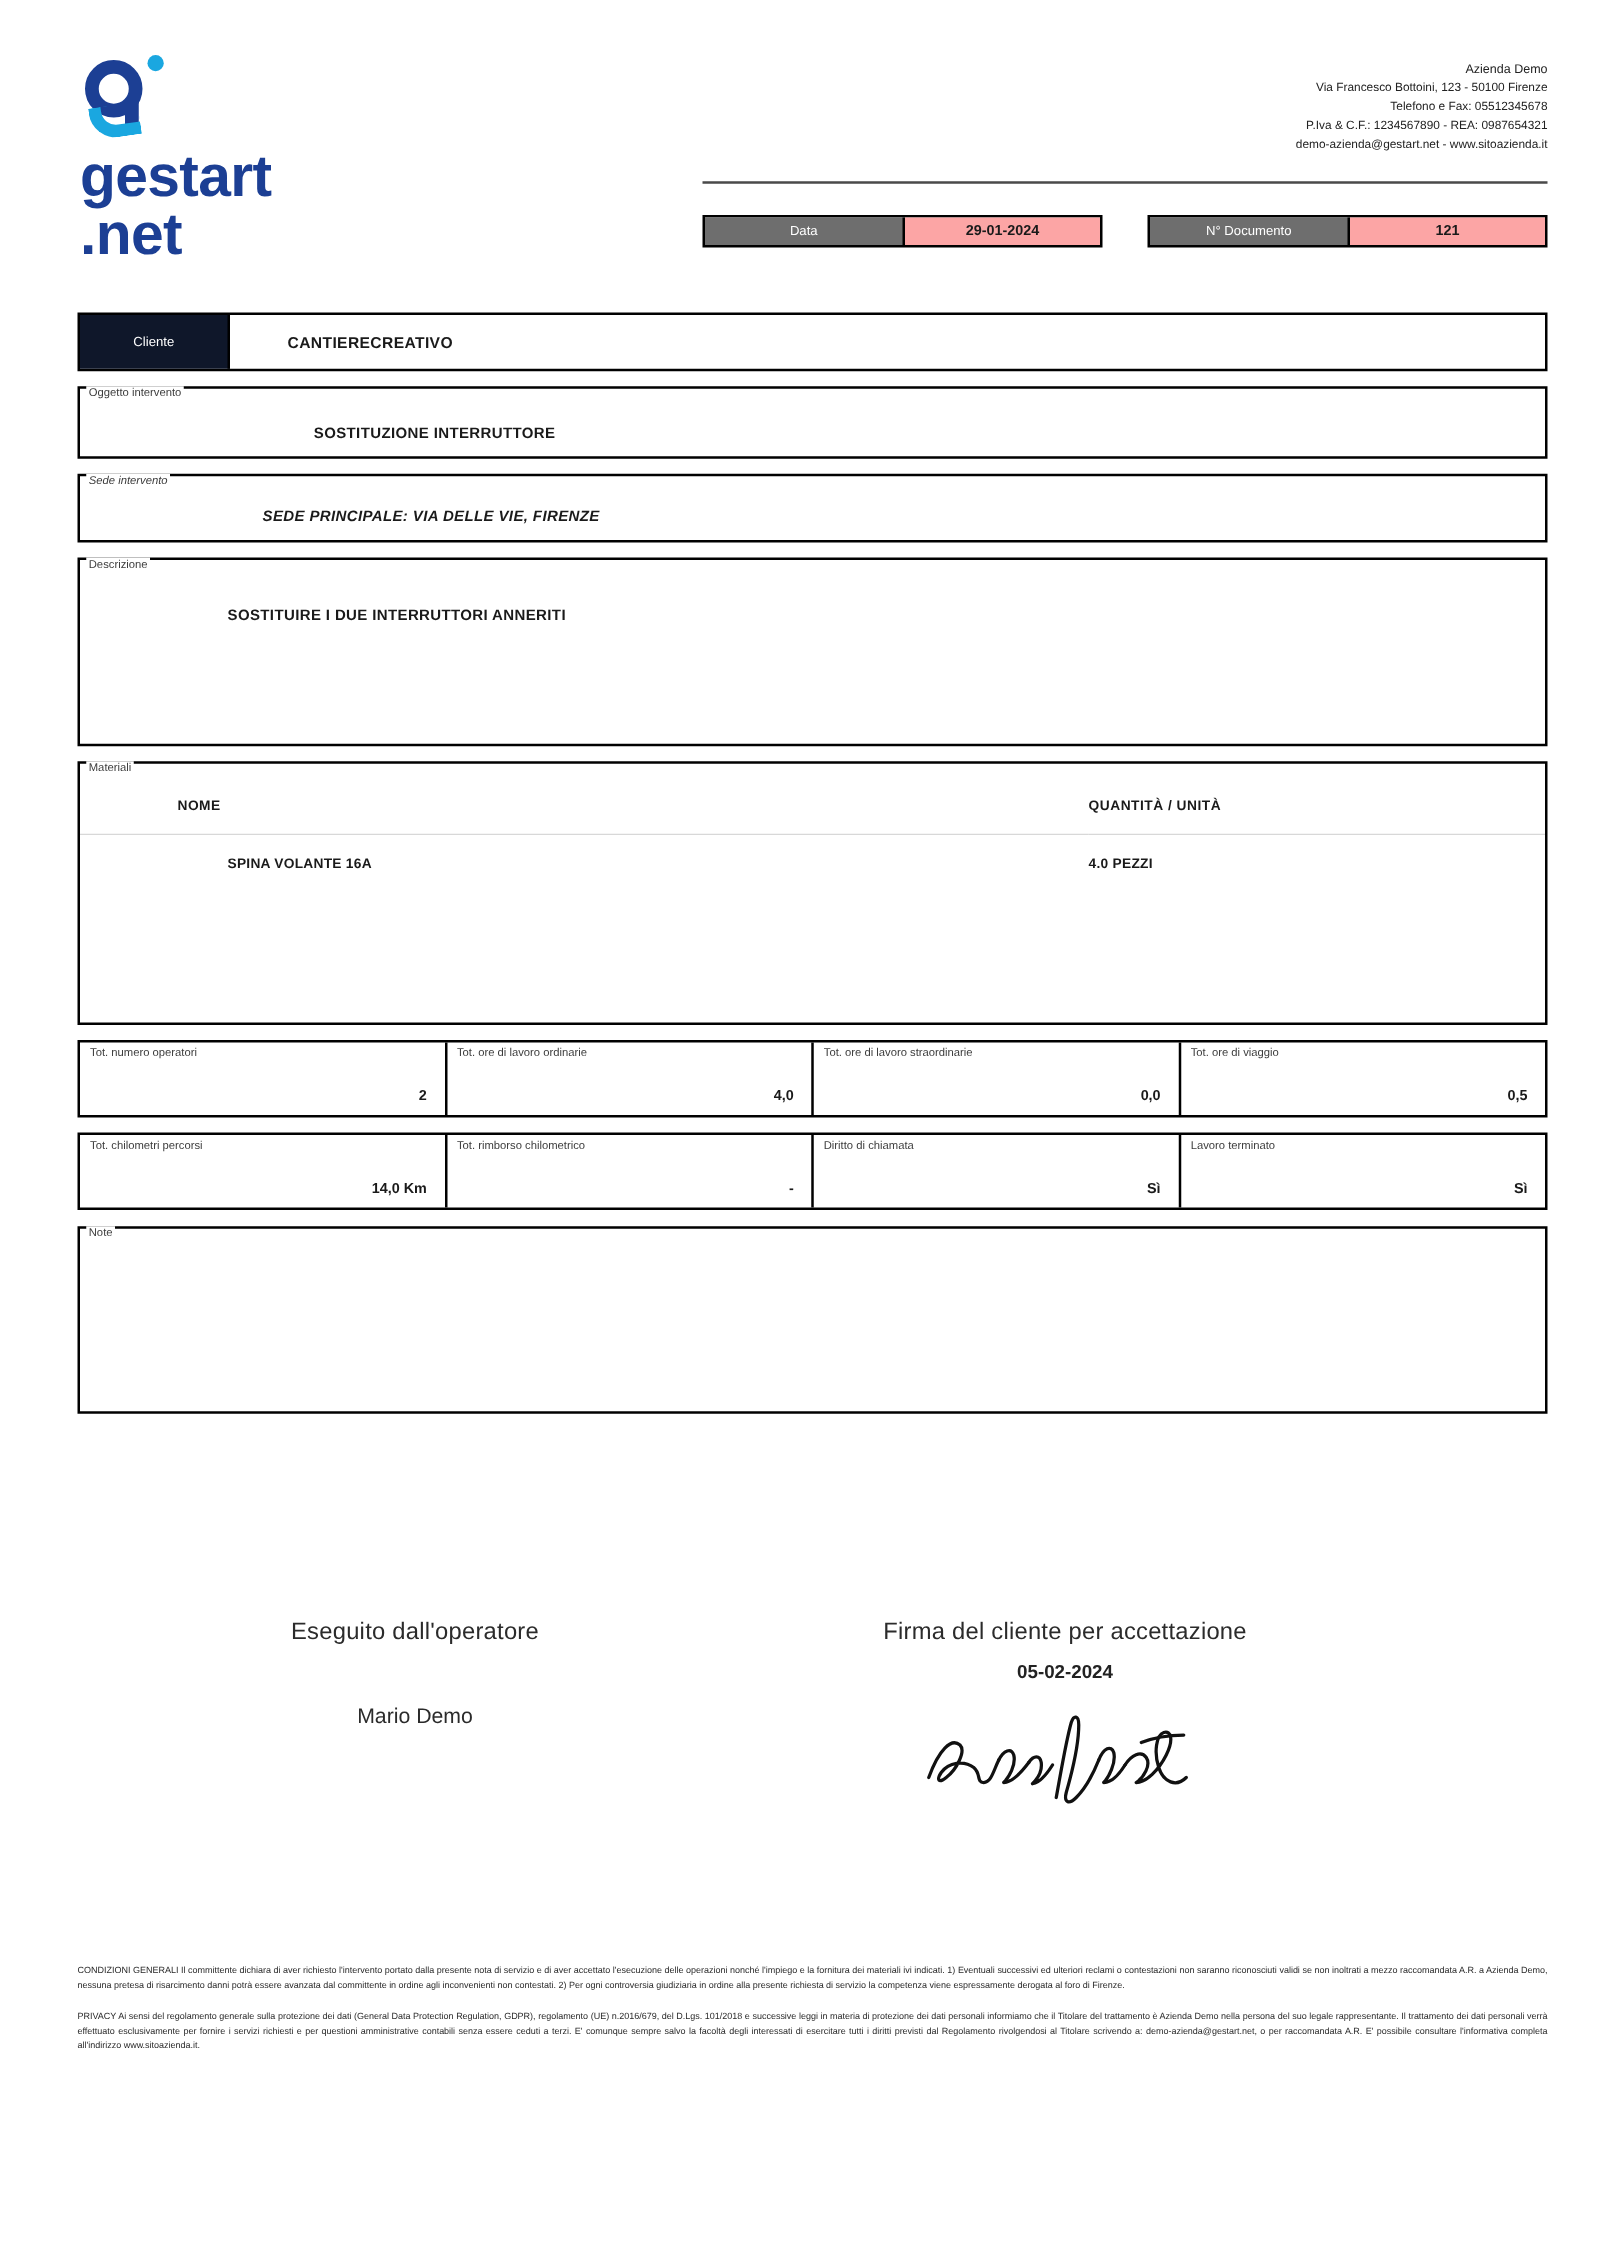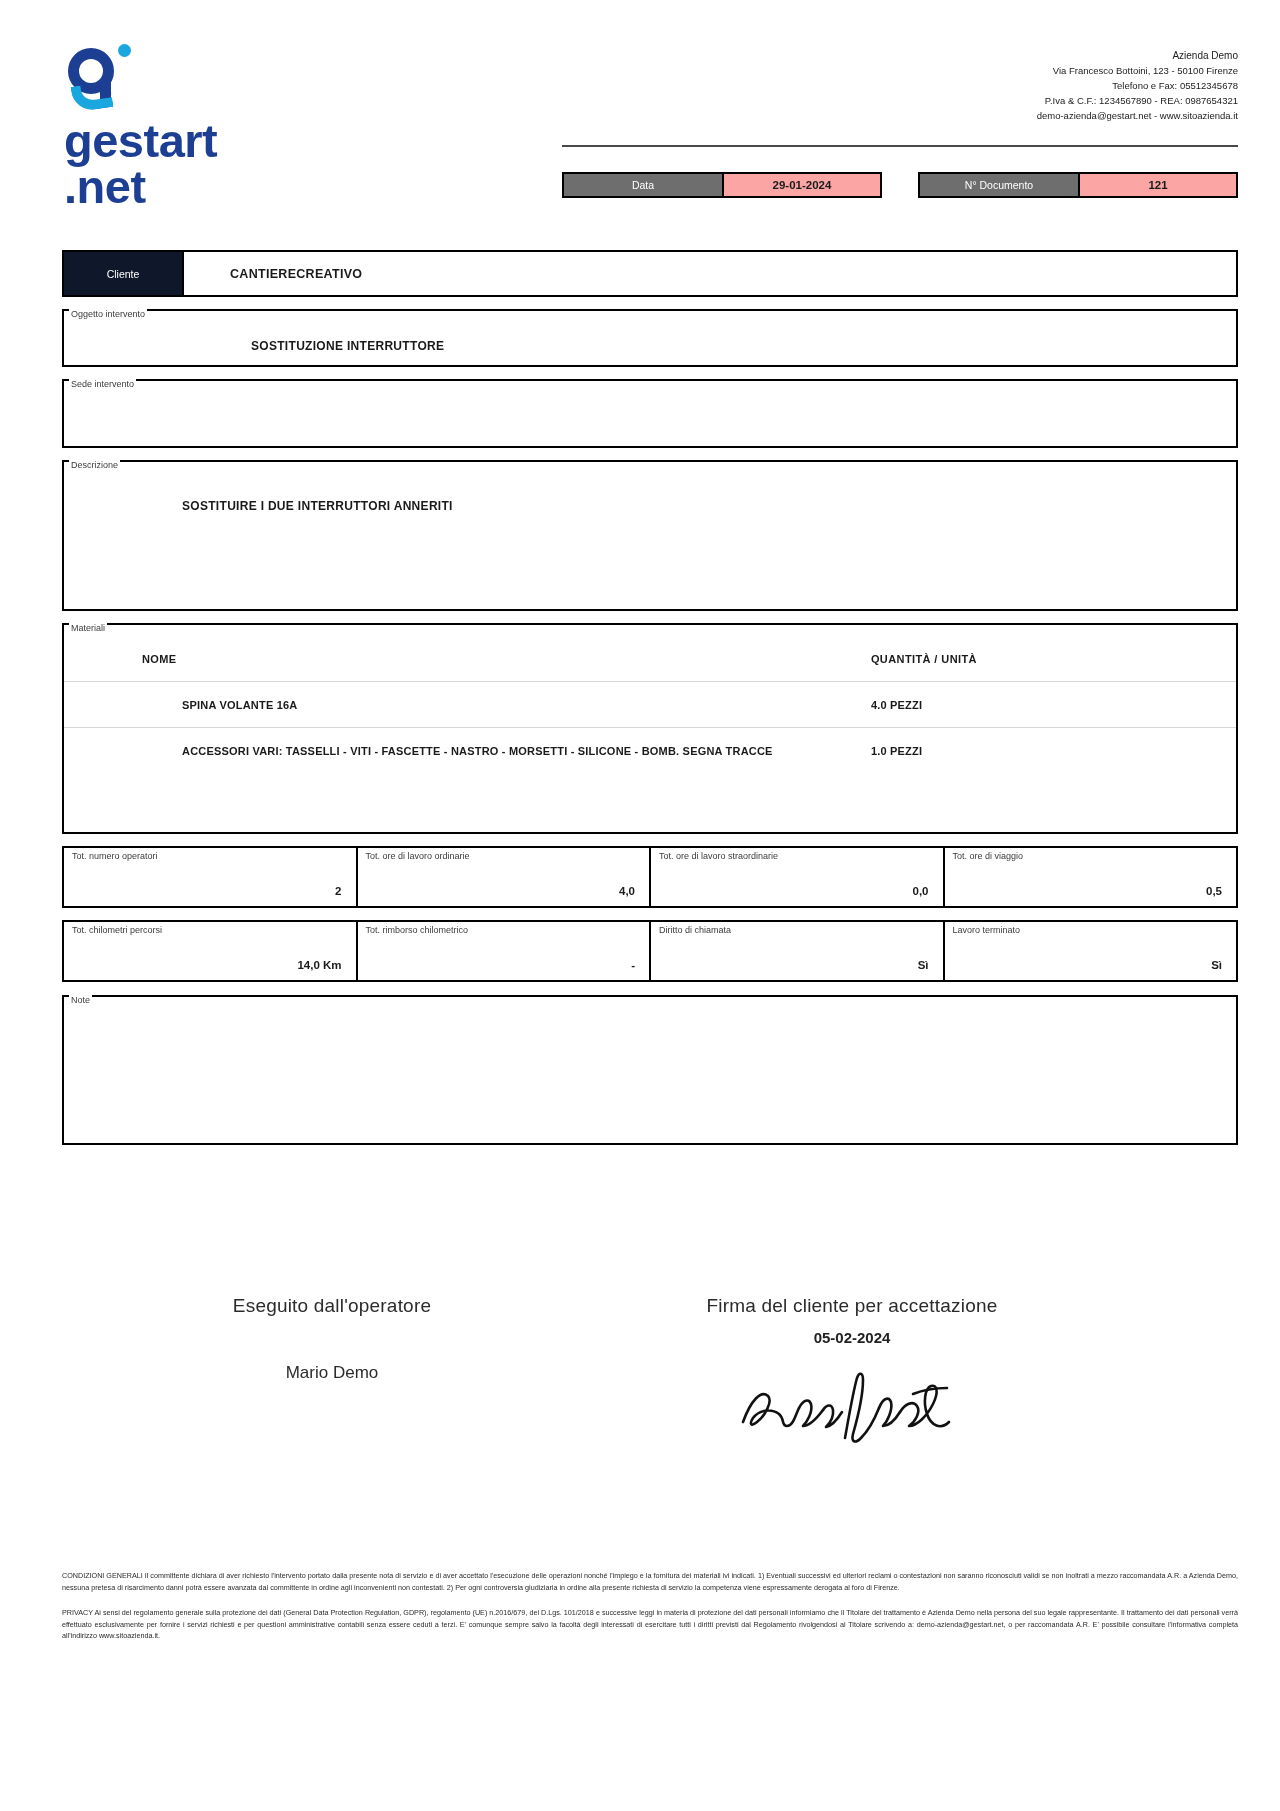--- a/index.html
+++ b/index.html
@@ -210,21 +210,21 @@
   }
   .box-body {
     padding-left: 146px;
     font-size: 12px;
     font-weight: bold;
     letter-spacing: 0.3px;
   }
 
   .box-oggetto { height: 58px; padding-left: 41px; }
   .box-oggetto .box-body { padding-top: 28px; }
-  .box-sede { height: 69px; }
+  .box-sede { height: 55px; font-style: italic; }
   .box-sede .box-body { padding-top: 25px; }
   .box-descr { height: 151px; }
   .box-descr .box-body { padding-top: 37px; padding-left: 118px; }
 
   
   .box-materiali {
     height: 211px;
     margin-bottom: 12px;
   }
   .mat-table {
@@ -390,44 +390,41 @@
       <div class="cliente-value">CANTIERECREATIVO</div>
     </div>
 
     <div class="boxed box-oggetto">
       <div class="box-caption">Oggetto intervento</div>
       <div class="box-body">SOSTITUZIONE INTERRUTTORE</div>
     </div>
 
     <div class="boxed box-sede">
       <div class="box-caption">Sede intervento</div>
+      <div class="box-body">SEDE PRINCIPALE: VIA DELLE VIE, FIRENZE</div>
     </div>
 
     <div class="boxed box-descr">
       <div class="box-caption">Descrizione</div>
       <div class="box-body">SOSTITUIRE I DUE INTERRUTTORI ANNERITI</div>
     </div>
 
     <div class="boxed box-materiali">
       <div class="box-caption">Materiali</div>
       <table class="mat-table">
         <thead>
           <tr>
             <th class="col-name">NOME</th>
             <th class="col-qty">QUANTITÀ / UNITÀ</th>
           </tr>
         </thead>
         <tbody>
           <tr>
             <td class="col-name">SPINA VOLANTE 16A</td>
             <td>4.0 PEZZI</td>
-          </tr>
-          <tr>
-            <td class="col-name">ACCESSORI VARI: TASSELLI - VITI - FASCETTE - NASTRO - MORSETTI - SILICONE - BOMB. SEGNA TRACCE</td>
-            <td>1.0 PEZZI</td>
           </tr>
         </tbody>
       </table>
     </div>
 
     <div class="totals">
       <div class="tot-cell">
         <div class="tot-label">Tot. numero operatori</div>
         <div class="tot-value">2</div>
       </div>

